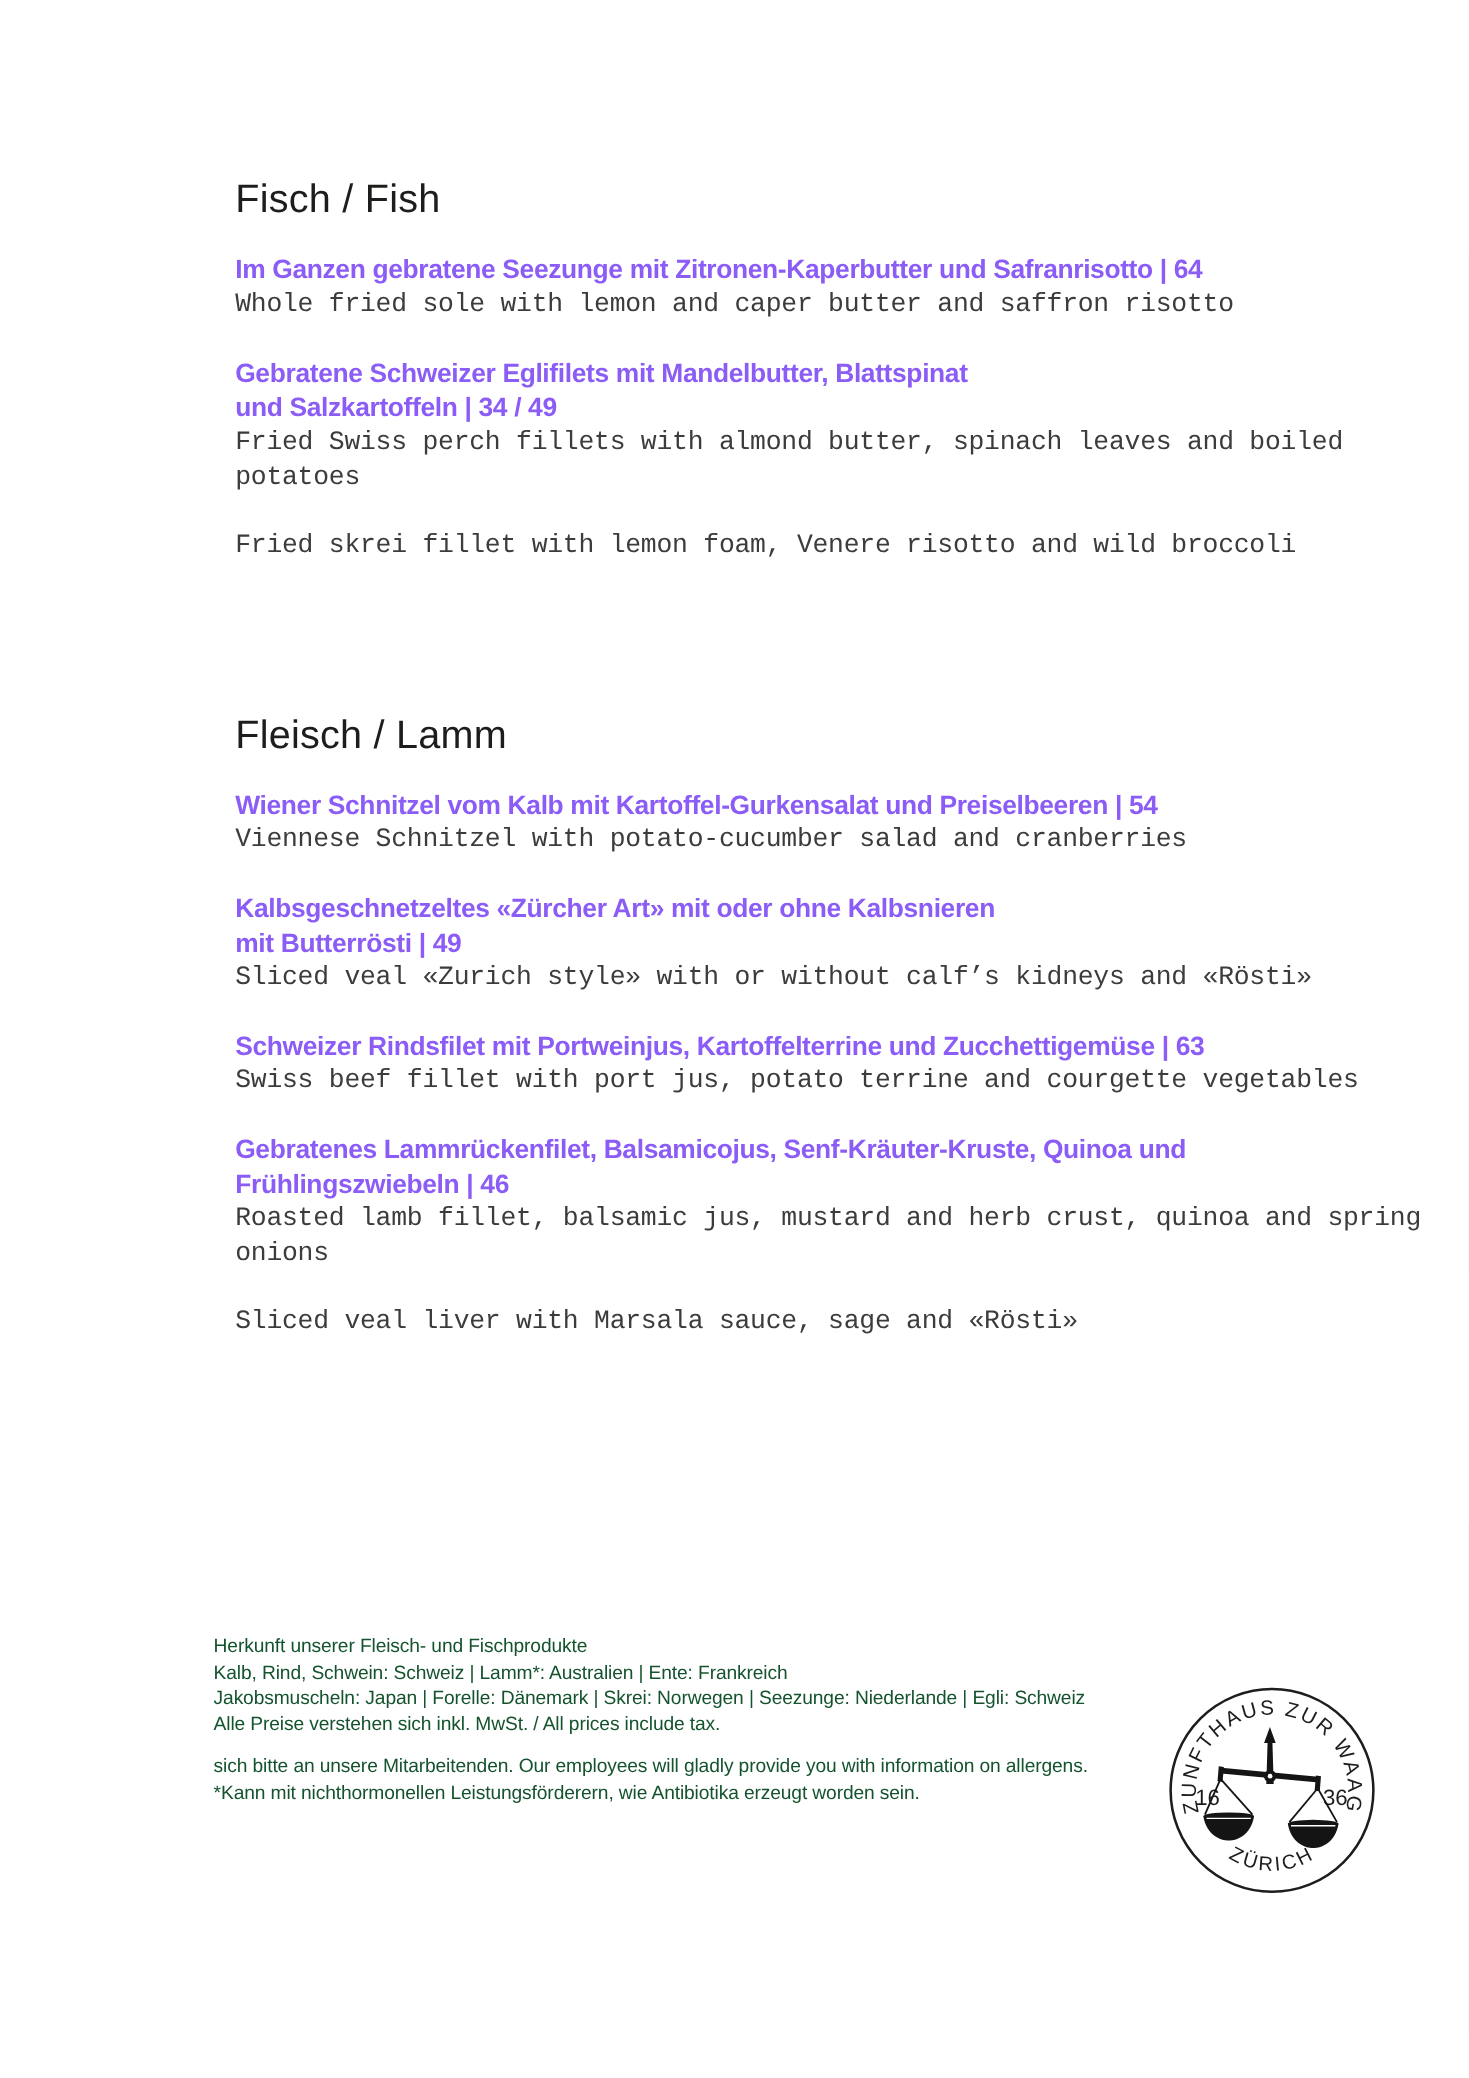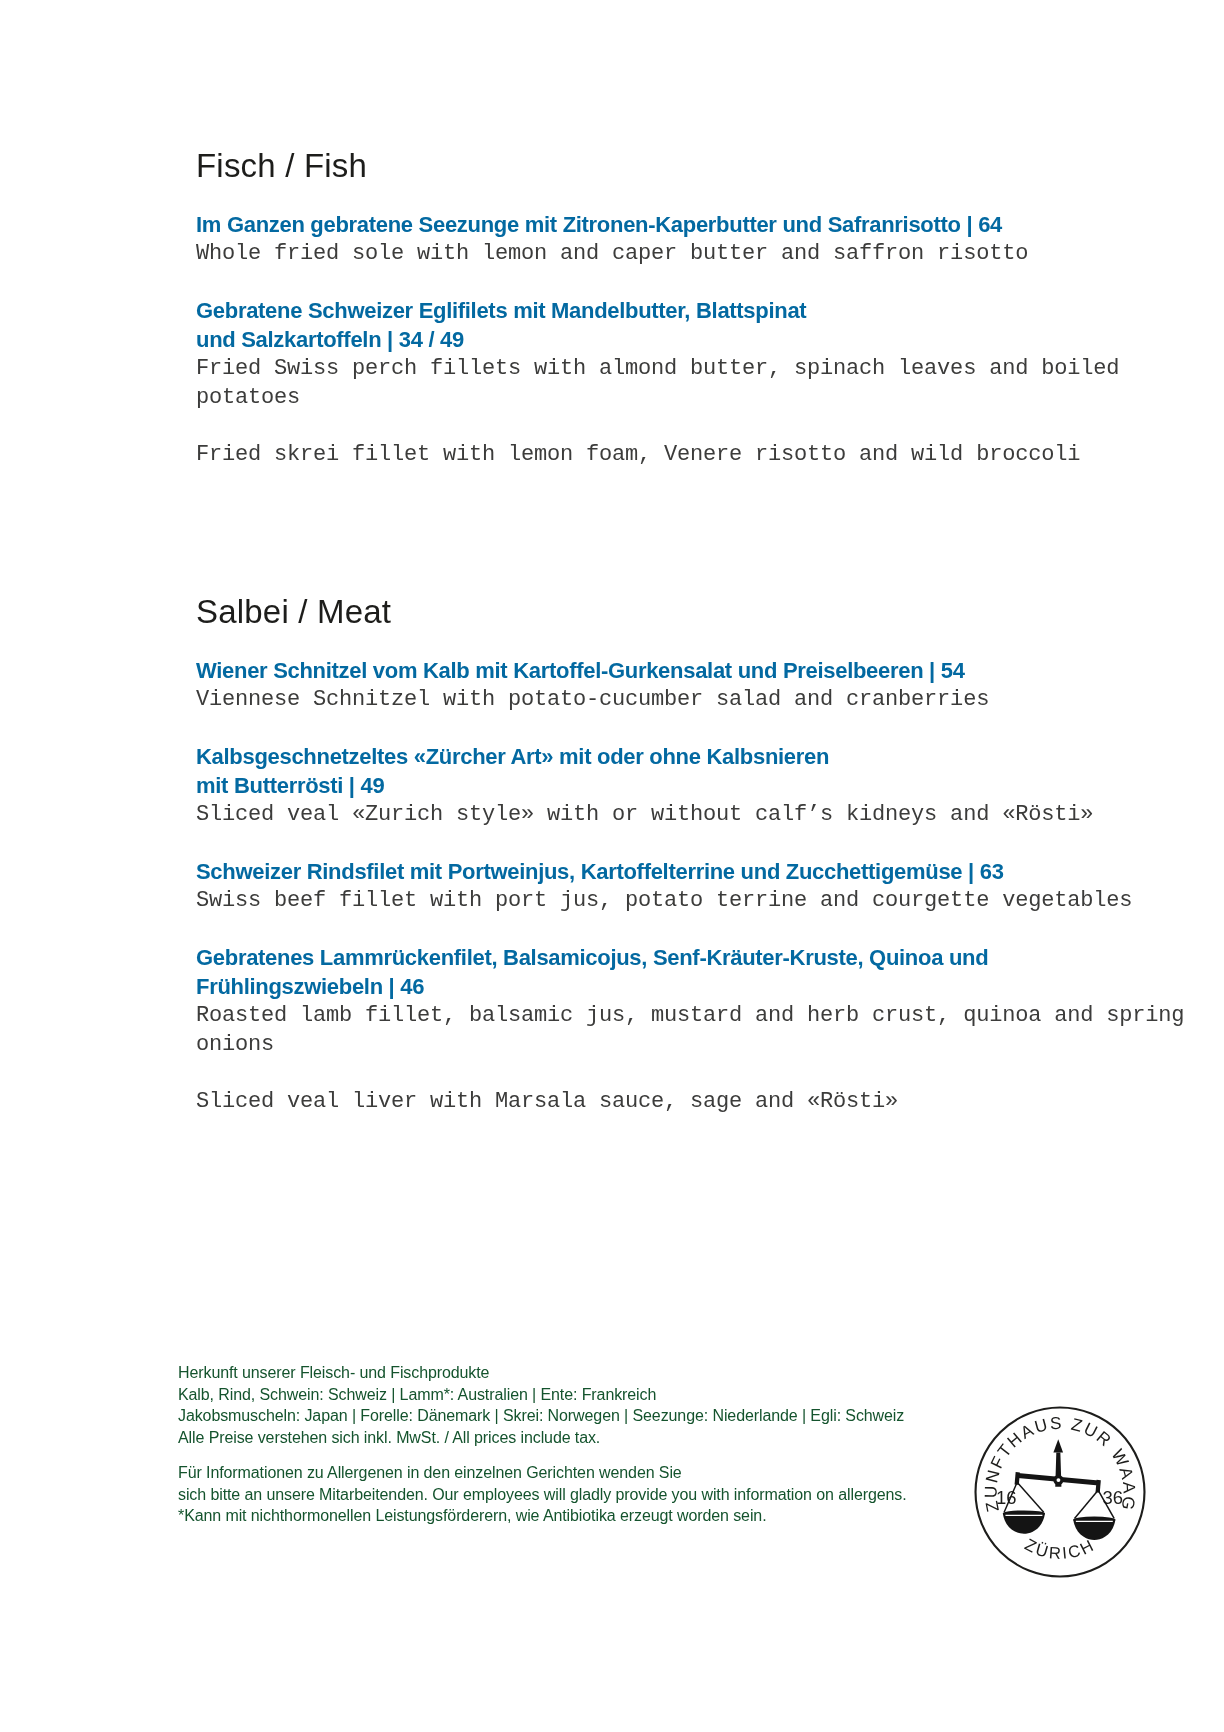--- a/index.html
+++ b/index.html
@@ -19,21 +19,21 @@
     line-height:40px;
     margin:0 0 24px 0;
     color:#1d1d1b;
     letter-spacing:0.2px;
   }
   .menu-item { margin:0 0 28px 0; }
   .item-name {
     font-size:22px;
     font-weight:700;
     line-height:29px;
-    color:#0369a1;
+    color:#8b5cf6;
     letter-spacing:-0.3px;
     white-space:pre-line;
   }
   .item-desc {
     font-size:22px;
     font-weight:400;
     line-height:29px;
     color:#3c3c3b;
     letter-spacing:-0.2px;
     white-space:pre-line;
@@ -73,21 +73,21 @@
       <div class="item-name">Gebratene Schweizer Eglifilets mit Mandelbutter, Blattspinat
 und Salzkartoffeln | 34 / 49</div>
       <div class="item-desc">Fried Swiss perch fillets with almond butter, spinach leaves and boiled potatoes</div>
     </div>
     <div class="menu-item">
       <div class="item-desc">Fried skrei fillet with lemon foam, Venere risotto and wild broccoli</div>
     </div>
   </section>
 
   <section class="menu-section" style="top:592px;">
-    <h1 class="section-title">Salbei / Meat</h1>
+    <h1 class="section-title">Fleisch / Lamm</h1>
 
     <div class="menu-item">
       <div class="item-name">Wiener Schnitzel vom Kalb mit Kartoffel-Gurkensalat und Preiselbeeren | 54</div>
       <div class="item-desc">Viennese Schnitzel with potato-cucumber salad and cranberries</div>
     </div>
     <div class="menu-item">
       <div class="item-name">Kalbsgeschnetzeltes «Zürcher Art» mit oder ohne Kalbsnieren
 mit Butterrösti | 49</div>
       <div class="item-desc">Sliced veal «Zurich style» with or without calf’s kidneys and «Rösti»</div>
     </div>
@@ -106,21 +106,20 @@
   </section>
 
   <footer class="page-footer">
     <div class="footer-block">
       <div class="footer-line">Herkunft unserer Fleisch- und Fischprodukte</div>
       <div class="footer-line">Kalb, Rind, Schwein: Schweiz | Lamm*: Australien | Ente: Frankreich</div>
       <div class="footer-line">Jakobsmuscheln: Japan | Forelle: Dänemark | Skrei: Norwegen | Seezunge: Niederlande | Egli: Schweiz</div>
       <div class="footer-line">Alle Preise verstehen sich inkl. MwSt. / All prices include tax.</div>
     </div>
     <div class="footer-block">
-      <div class="footer-line">Für Informationen zu Allergenen in den einzelnen Gerichten wenden Sie</div>
       <div class="footer-line">sich bitte an unsere Mitarbeitenden. Our employees will gladly provide you with information on allergens.</div>
       <div class="footer-line">*Kann mit nichthormonellen Leistungsförderern, wie Antibiotika erzeugt worden sein.</div>
     </div>
   </footer>
 
   <svg class="seal-logo" viewBox="0 0 200 200" aria-hidden="true">
     <defs>
       <path id="arcTop" d="M 29.8 116.2 A 72 72 0 1 1 170.2 116.2" fill="none"></path>
       <path id="arcBottom" d="M 34.2 138 A 76 76 0 0 0 165.8 138" fill="none"></path>
     </defs>

